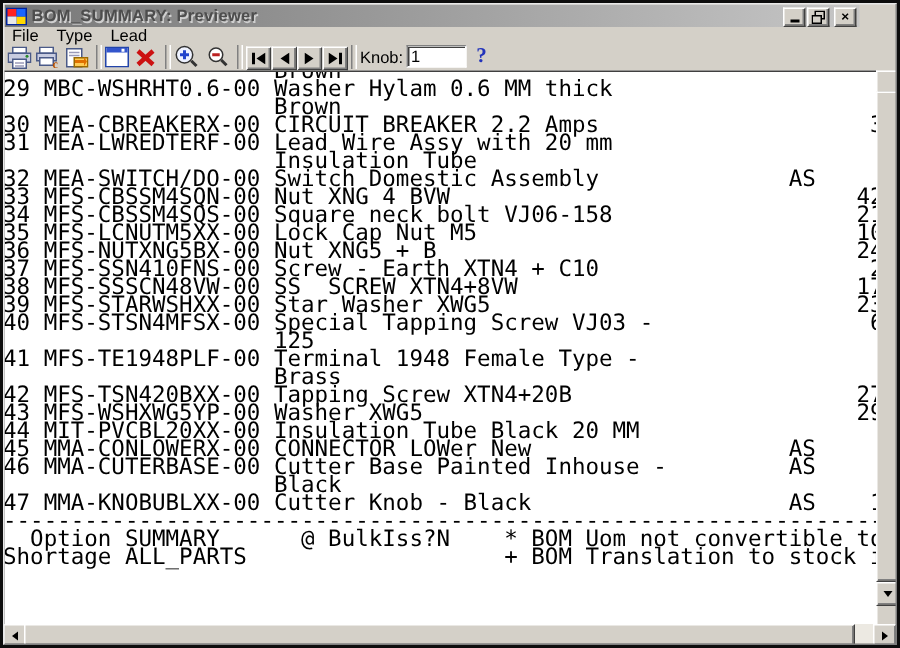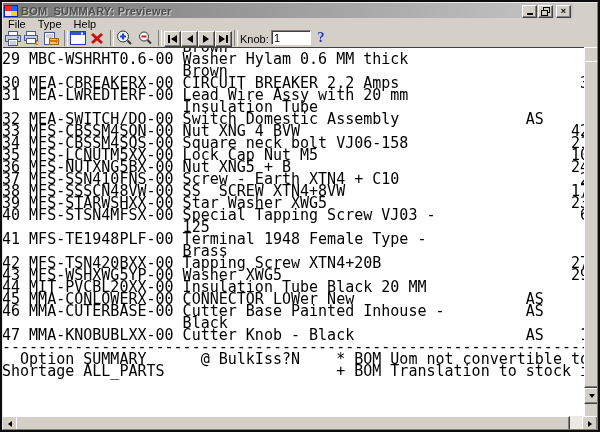--- a/index.html
+++ b/index.html
@@ -100,21 +100,21 @@
     </div>
     <div class="winbtn close">
         <span>×</span>
       </div>
   </div>
 </div>
 
 <div class="menubar">
   <span class="menu-item">File</span>
   <span class="menu-item">Type</span>
-  <span class="menu-item">Help</span>
+  <span class="menu-item">Lead</span>
 </div>
 
 <div class="toolbar">
   <div class="tbtn" style="left:1px">
     <svg width="16" height="15" viewBox="0 0 16 15">
       <rect x="3.5" y="0.5" width="9" height="4" fill="#fff" stroke="#4a5a88"></rect>
       <rect x="0.5" y="4.5" width="15" height="6" fill="#c8cce0" stroke="#4a5a88"></rect>
       <circle cx="13" cy="6.5" r="1" fill="#2a8a2a"></circle>
       <rect x="3.5" y="8.5" width="9" height="6" fill="#fff" stroke="#4a5a88"></rect>
       <line x1="5" y1="11" x2="11" y2="11" stroke="#9a9ab8"></line>

